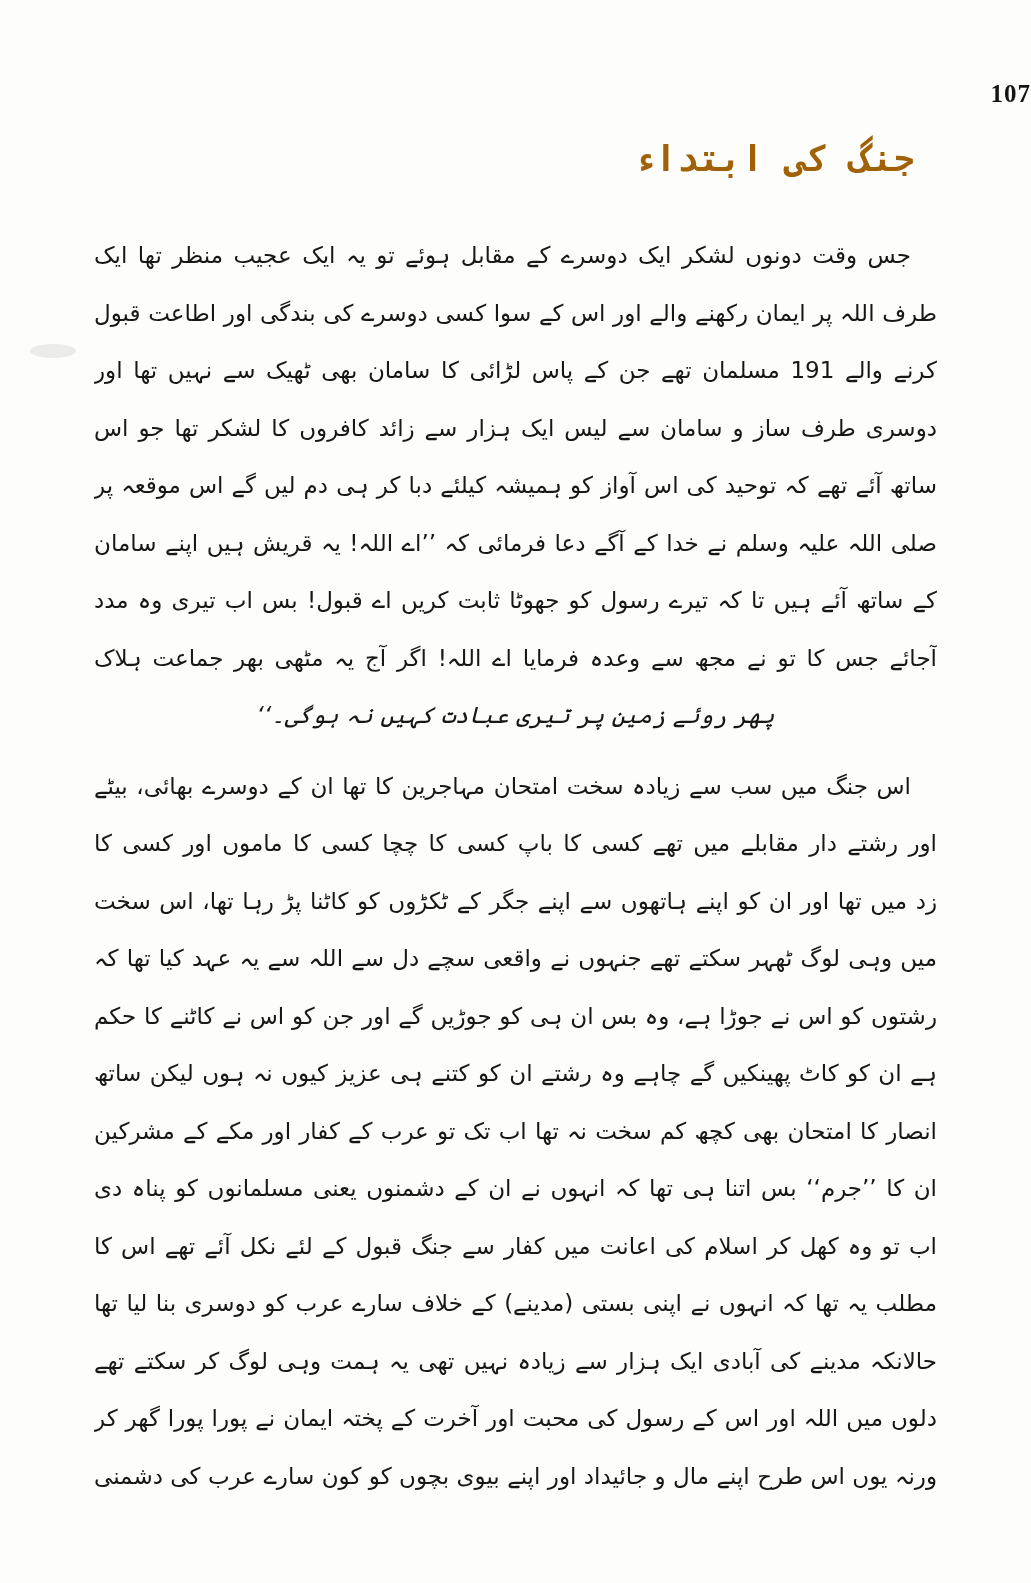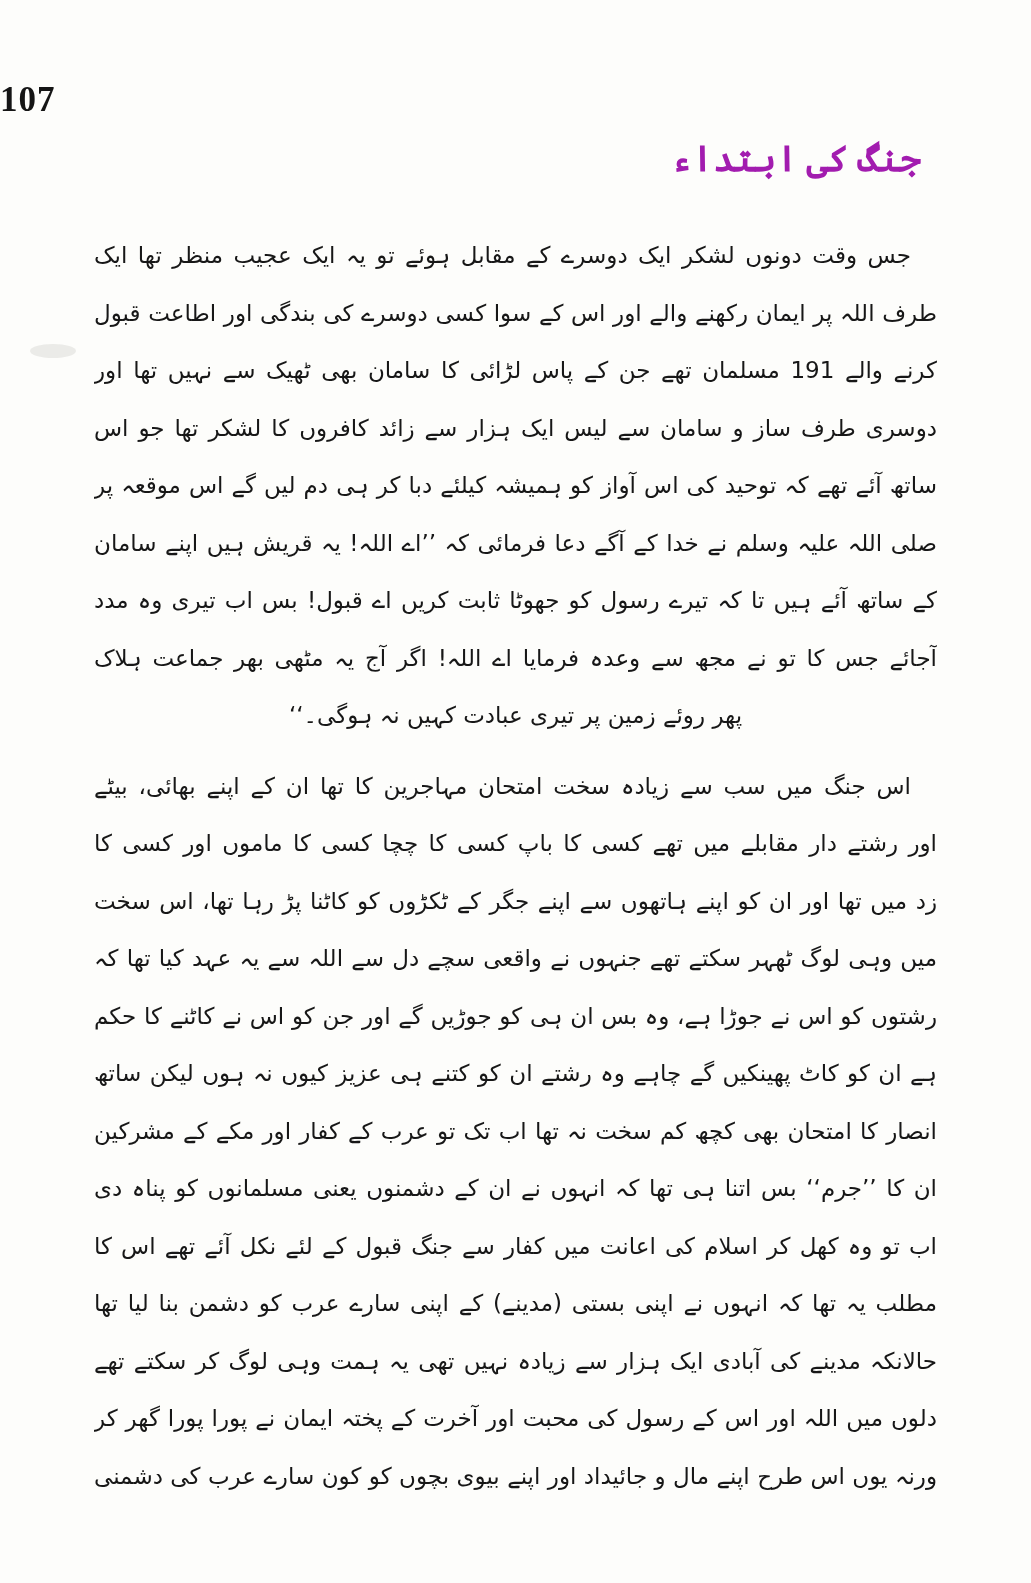--- a/index.html
+++ b/index.html
@@ -14,36 +14,36 @@
     margin: 0 auto;
     background: #fdfdfb;
     overflow: hidden;
     color: #161616;
   }
   .page-number {
     position: absolute;
     top: 80px;
     left: 0;
     width: 100%;
-    text-align: left;
+    text-align: right;
     font-family: "Liberation Serif", serif;
-    font-size: 35px;
+    font-size: 25px;
     font-weight: 600;
     letter-spacing: 1px;
     color: #151515;
   }
   .heading {
     position: absolute;
     top: 138px;
-    right: 110px;
+    right: 116px;
     direction: rtl;
-    font-family: Liberation Serif, serif;
+    font-family: Liberation Mono, monospace;
     font-size: 36px;
     font-weight: bold;
-    color: #a21caf;
+    color: #a16207;
   }
   .body-text {
     position: absolute;
     top: 219px;
     left: 86px;
     right: 86px;
     direction: rtl;
     font-family: "DejaVu Sans", sans-serif;
     font-size: 23px;
     color: #171717;
@@ -58,20 +58,21 @@
     overflow: hidden;
     white-space: nowrap;
     display: block;
   }
   
   .line { white-space: normal; }
   .line.indent { text-indent: 26px; }
   .line.center {
     text-align: center;
     text-align-last: center;
+    font-style: italic;
   }
   
   .smudge {
     position: absolute;
     top: 344px;
     left: 30px;
     width: 46px;
     height: 14px;
     background: #d9d9d6;
     border-radius: 50%;
@@ -97,30 +98,30 @@
       <div class="line">کرنے والے 191 مسلمان تھے جن کے پاس لڑائی کا سامان بھی ٹھیک سے نہیں تھا اور</div>
       <div class="line">دوسری طرف ساز و سامان سے لیس ایک ہزار سے زائد کافروں کا لشکر تھا جو اس فیصلے کے</div>
       <div class="line">ساتھ آئے تھے کہ توحید کی اس آواز کو ہمیشہ کیلئے دبا کر ہی دم لیں گے اس موقعہ پر نبی کریم</div>
       <div class="line">صلی اللہ علیہ وسلم نے خدا کے آگے دعا فرمائی کہ ’’اے اللہ! یہ قریش ہیں اپنے سامان غرور</div>
       <div class="line">کے ساتھ آئے ہیں تا کہ تیرے رسول کو جھوٹا ثابت کریں اے قبول! بس اب تیری وہ مدد</div>
       <div class="line">آجائے جس کا تو نے مجھ سے وعدہ فرمایا اے اللہ! اگر آج یہ مٹھی بھر جماعت ہلاک ہوگئی تو</div>
       <div class="line center">پھر روئے زمین پر تیری عبادت کہیں نہ ہوگی۔‘‘</div>
     </div>
 
     <div class="para para-2">
-      <div class="line indent">اس جنگ میں سب سے زیادہ سخت امتحان مہاجرین کا تھا ان کے اپنے بھائی، بیٹے</div>
+      <div class="line indent">اس جنگ میں سب سے زیادہ سخت امتحان مہاجرین کا تھا ان کے دوسرے بھائی، بیٹے</div>
       <div class="line">اور رشتے دار مقابلے میں تھے کسی کا باپ کسی کا چچا کسی کا ماموں اور کسی کا بھائی اسی کی تلوار کی</div>
       <div class="line">زد میں تھا اور ان کو اپنے ہاتھوں سے اپنے جگر کے ٹکڑوں کو کاٹنا پڑ رہا تھا، اس سخت امتحان</div>
       <div class="line">میں وہی لوگ ٹھہر سکتے تھے جنہوں نے واقعی سچے دل سے اللہ سے یہ عہد کیا تھا کہ جن</div>
       <div class="line">رشتوں کو اس نے جوڑا ہے، وہ بس ان ہی کو جوڑیں گے اور جن کو اس نے کاٹنے کا حکم دیا</div>
       <div class="line">ہے ان کو کاٹ پھینکیں گے چاہے وہ رشتے ان کو کتنے ہی عزیز کیوں نہ ہوں لیکن ساتھ ہی</div>
       <div class="line">انصار کا امتحان بھی کچھ کم سخت نہ تھا اب تک تو عرب کے کفار اور مکے کے مشرکین کی نظر میں</div>
       <div class="line">ان کا ’’جرم‘‘ بس اتنا ہی تھا کہ انہوں نے ان کے دشمنوں یعنی مسلمانوں کو پناہ دی تھی لیکن</div>
       <div class="line">اب تو وہ کھل کر اسلام کی اعانت میں کفار سے جنگ قبول کے لئے نکل آئے تھے اس کا</div>
-      <div class="line">مطلب یہ تھا کہ انہوں نے اپنی بستی (مدینے) کے اپنی سارے عرب کو دشمن بنا لیا تھا</div>
+      <div class="line">مطلب یہ تھا کہ انہوں نے اپنی بستی (مدینے) کے خلاف سارے عرب کو دوسری بنا لیا تھا</div>
       <div class="line">حالانکہ مدینے کی آبادی ایک ہزار سے زیادہ نہیں تھی یہ ہمت وہی لوگ کر سکتے تھے جن کے</div>
       <div class="line">دلوں میں اللہ اور اس کے رسول کی محبت اور آخرت کے پختہ ایمان نے پورا پورا گھر کر لیا ہو</div>
       <div class="line">ورنہ یوں اس طرح اپنے مال و جائیداد اور اپنے بیوی بچوں کو کون سارے عرب کی دشمنی کے</div>
     </div>
 
   </div>
 
 </div>
 
 </body></html>

